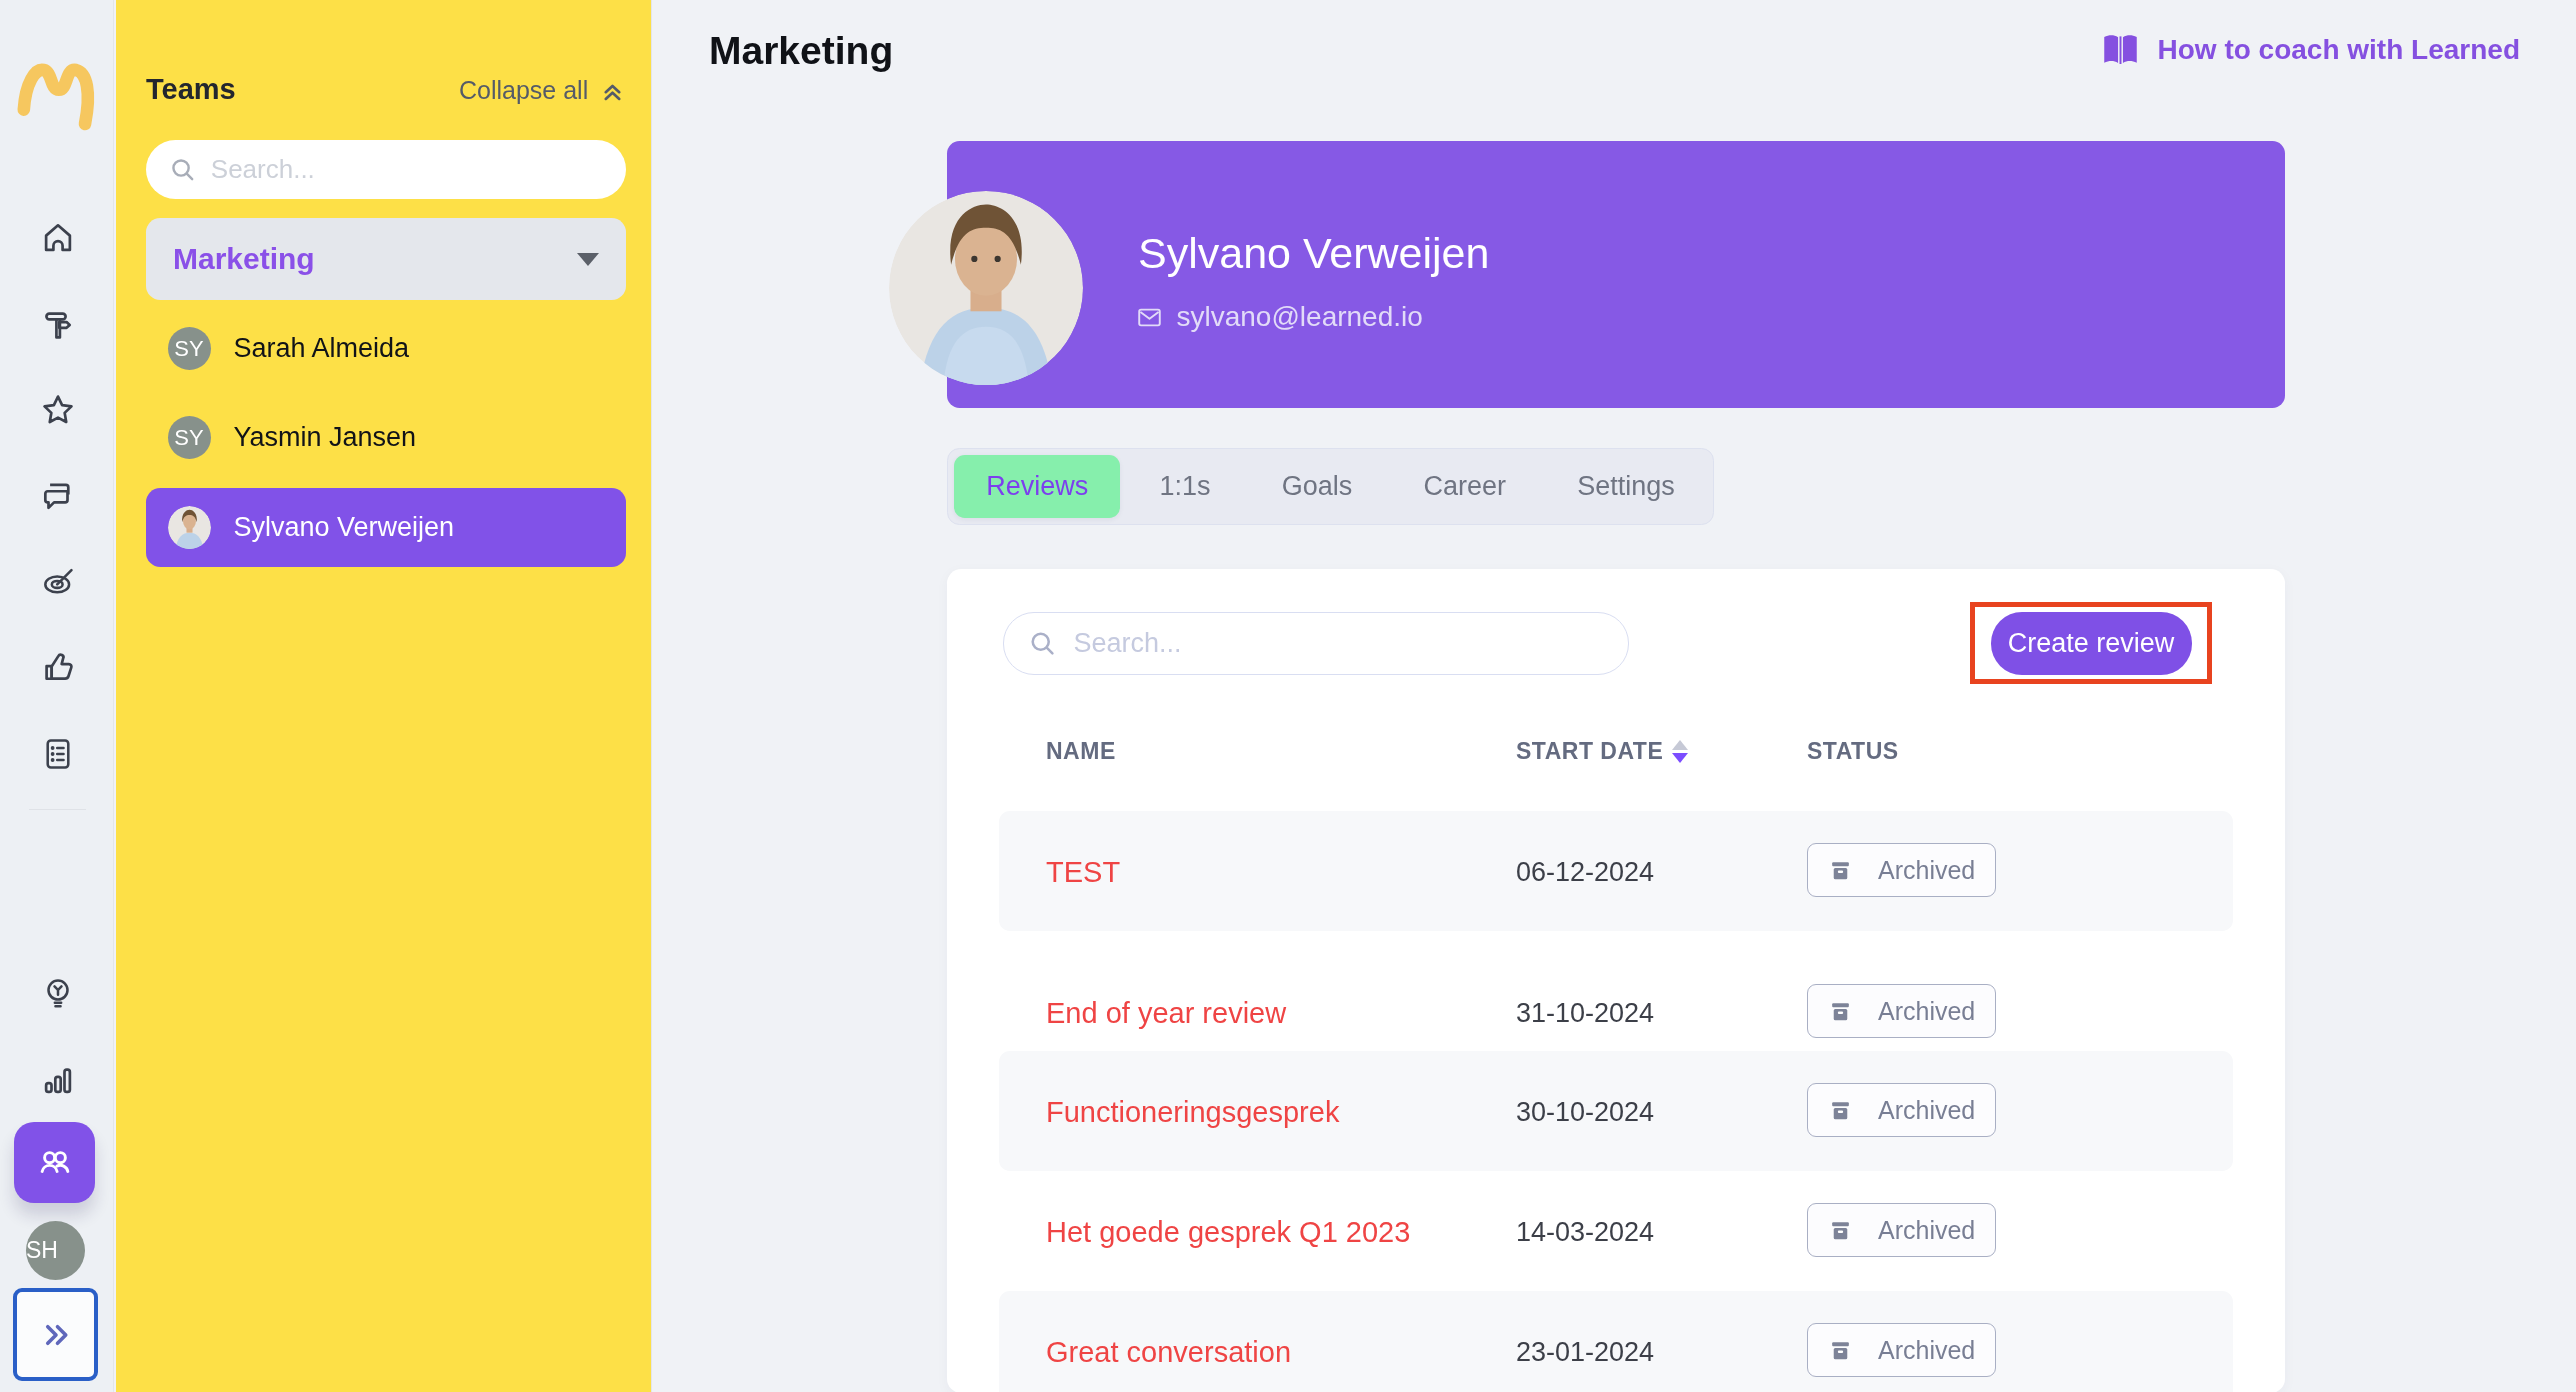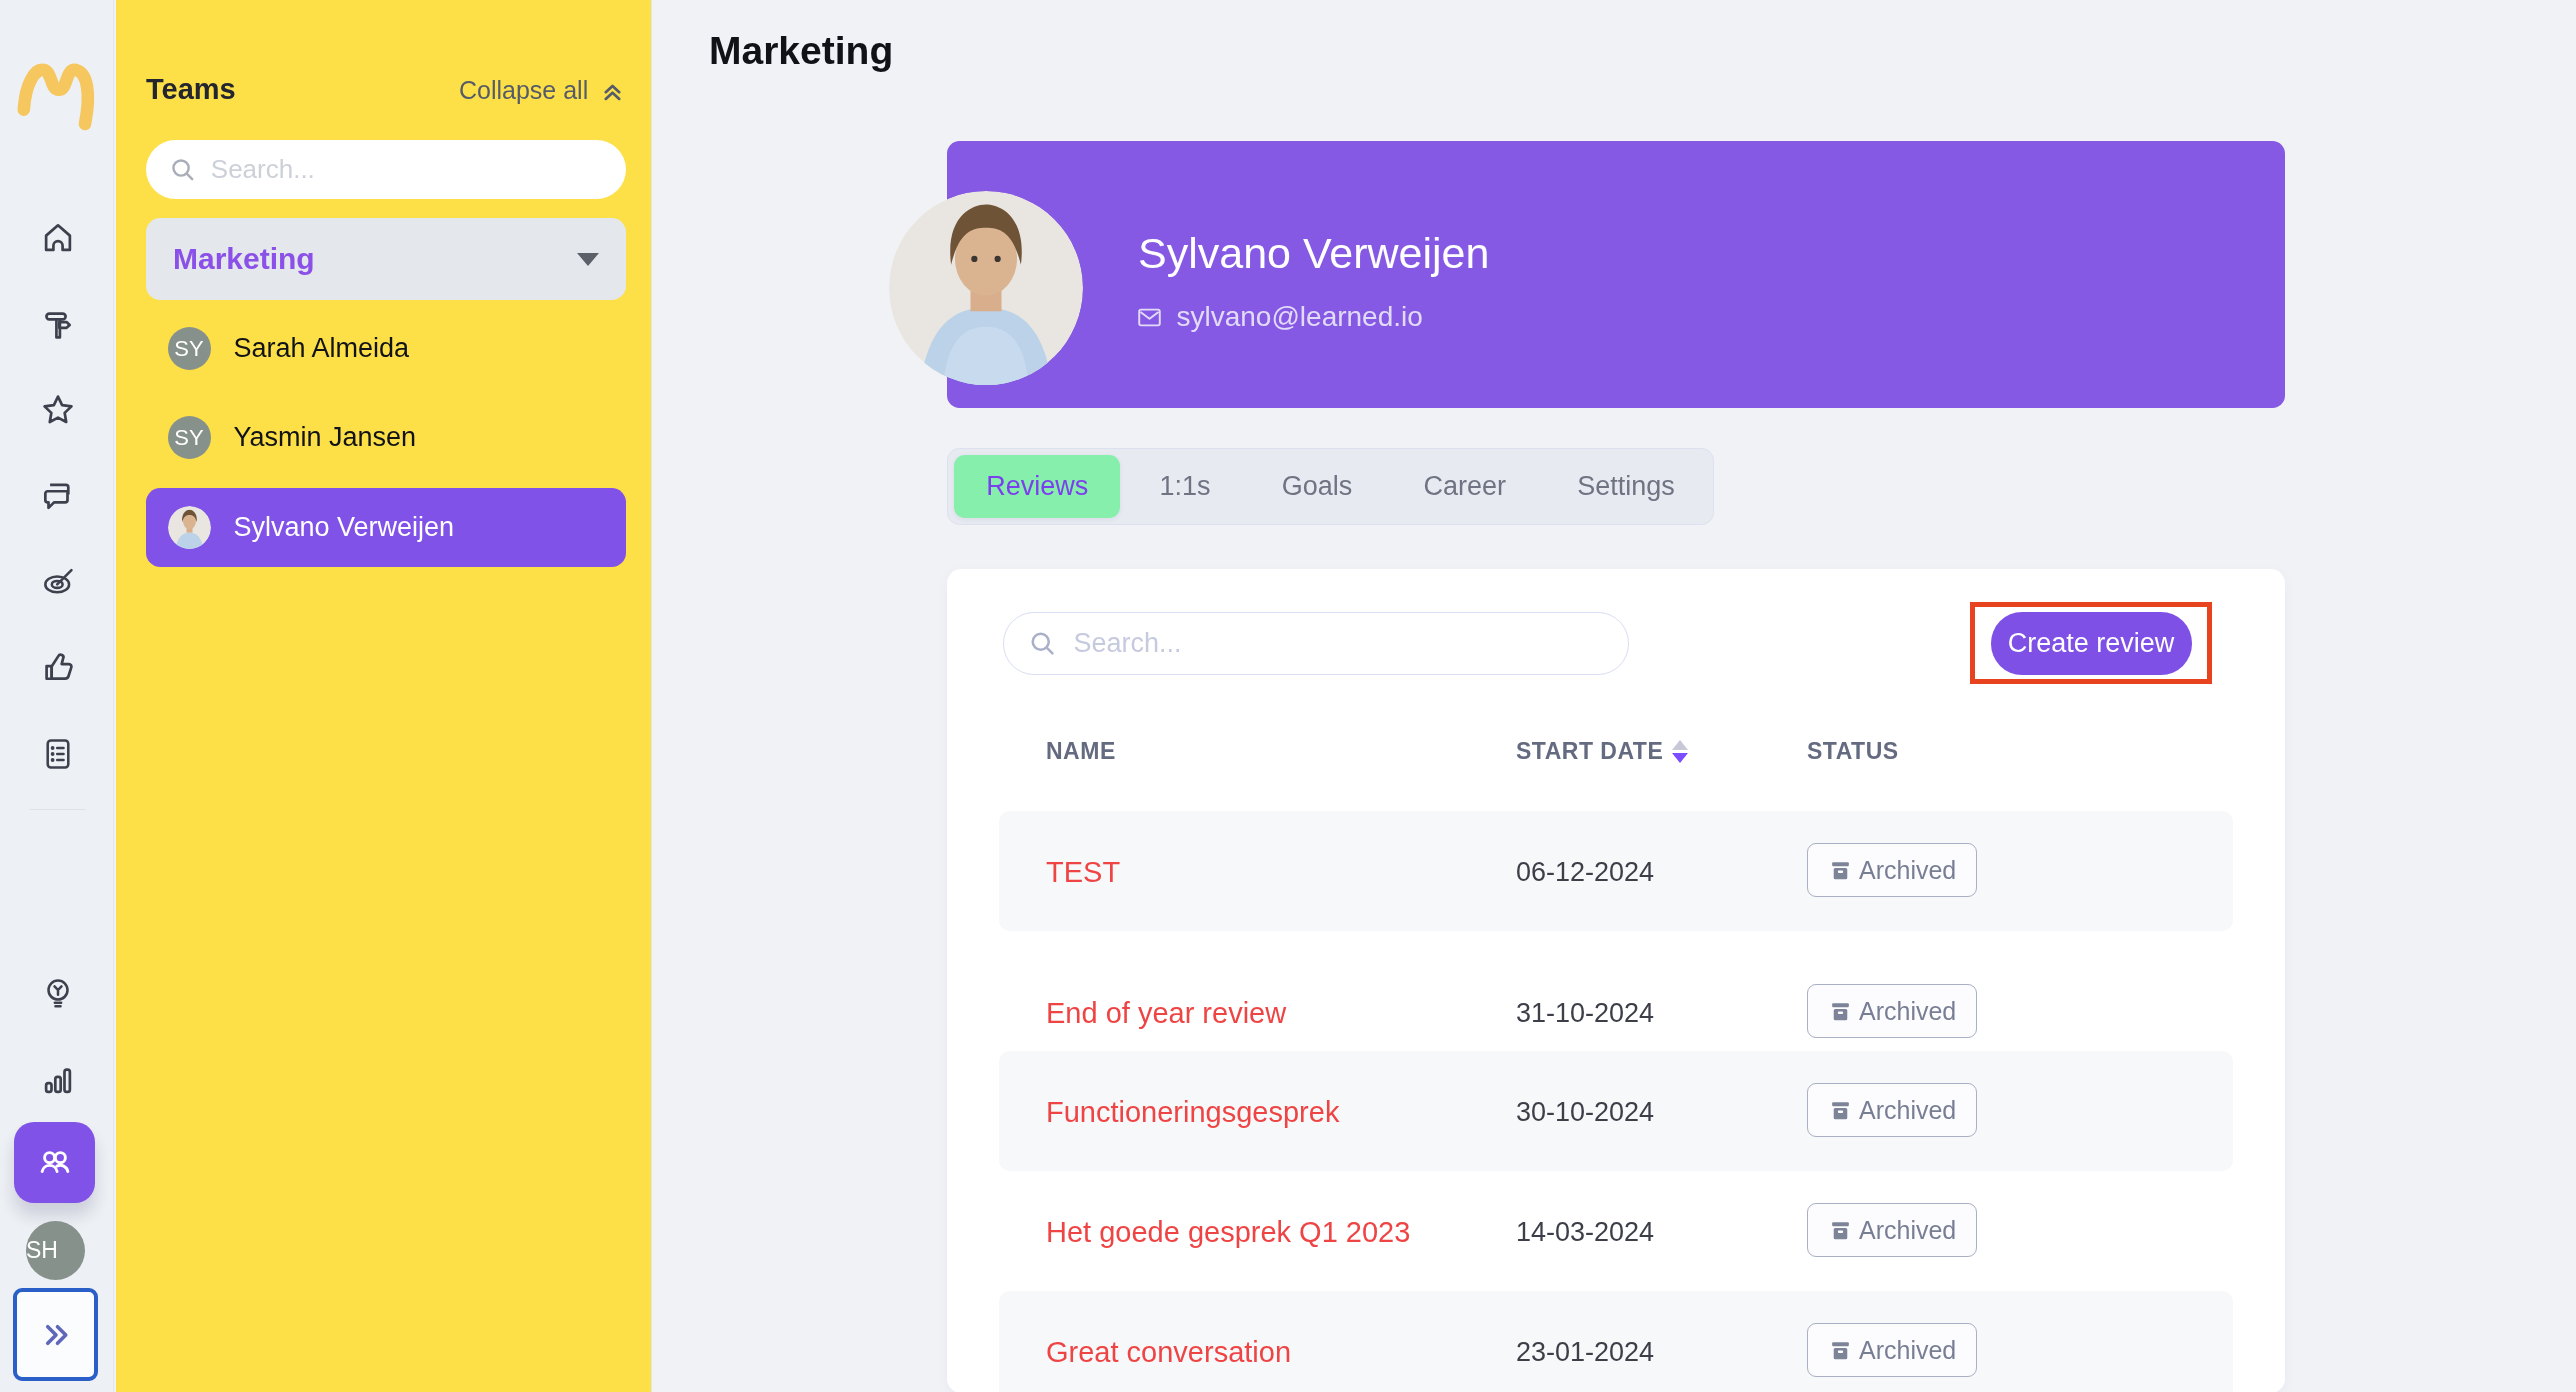--- a/index.html
+++ b/index.html
@@ -86,21 +86,21 @@
   .th { position:absolute; top:169px; font-size:23px; font-weight:700; letter-spacing:0.5px; color:#646b80; display:flex; align-items:center; gap:9px; }
   .th-name { left:99px; } .th-date { left:569px; cursor:pointer; } .th-status { left:860px; }
   .sort { display:inline-flex; flex-direction:column; gap:3.6px; }
   .sort .up { width:0;height:0;border-left:8px solid transparent;border-right:8px solid transparent;border-bottom:10px solid #c6c9d6; }
   .sort .down { width:0;height:0;border-left:8px solid transparent;border-right:8px solid transparent;border-top:10px solid #7c4dff; }
 
   .trow { position:absolute; left:52px; width:1234px; height:120px; border-radius:10.8px; cursor:pointer; }
   .trow.striped { background:#f7f8fa; }
   .trow .c-name { position:absolute; left:47px; top:45px; font-size:29px; color:#ef4444; }
   .trow .c-date { position:absolute; left:517px; top:46px; font-size:27px; color:#3c3f48; }
-  .badge { position:absolute; left:808px; top:32px; height:54px; display:inline-flex; align-items:center; gap:6px;
+  .badge { position:absolute; left:808px; top:32px; height:54px; display:inline-flex; align-items:center; gap:25px;
     padding:0 20px; border:1.8px solid #a9afc4; border-radius:9px; background:#fcfcfe; }
   .badge svg { width:25px; height:25px; }
   .badge span { font-size:25px; color:#787e94; }
 </style>
 </head>
 <body>
 
 <div class="screen">
 
   <div class="rail">
@@ -237,20 +237,28 @@
             <path d="M33 38 C31 16 43 9 50 9 C57 9 69 16 67 38 C63 24 58 21 50 21 C42 21 37 24 33 38 Z" fill="#6f5336"></path>
           </svg>
       </span>
       <span class="m-name">Sylvano Verweijen</span>
     </div>
   </div>
 
   <div class="main">
     <div class="page-title">Marketing</div>
 
+    <div class="help-link">
+      <svg viewBox="0 0 24 22">
+          <path d="M2 3 C5 1.6 8 1.6 10.5 3.2 V19 C8 17.4 5 17.4 2 18.8 Z" fill="#8550e0"></path>
+          <path d="M13.5 3.2 C16 1.6 19 1.6 22 3 V18.8 C19 17.4 16 17.4 13.5 19 Z" fill="#8550e0"></path>
+          <path d="M12 2.6 V19.6" stroke="#8550e0" stroke-width="1.2"></path>
+        </svg>
+      <span>How to coach with Learned</span>
+    </div>
 
     <div class="profile-card">
       <div class="profile-name">Sylvano Verweijen</div>
       <div class="profile-email">
         <svg viewBox="0 0 24 24" fill="none" stroke="#e2dbf8" stroke-width="1.6" stroke-linejoin="round">
             <rect x="3.5" y="5.5" width="17" height="13" rx="1.5"></rect>
             <path d="M4.5 7.5 l7.5 5.5 7.5 -5.5"></path>
           </svg>
         <span>sylvano@learned.io</span>
       </div>

